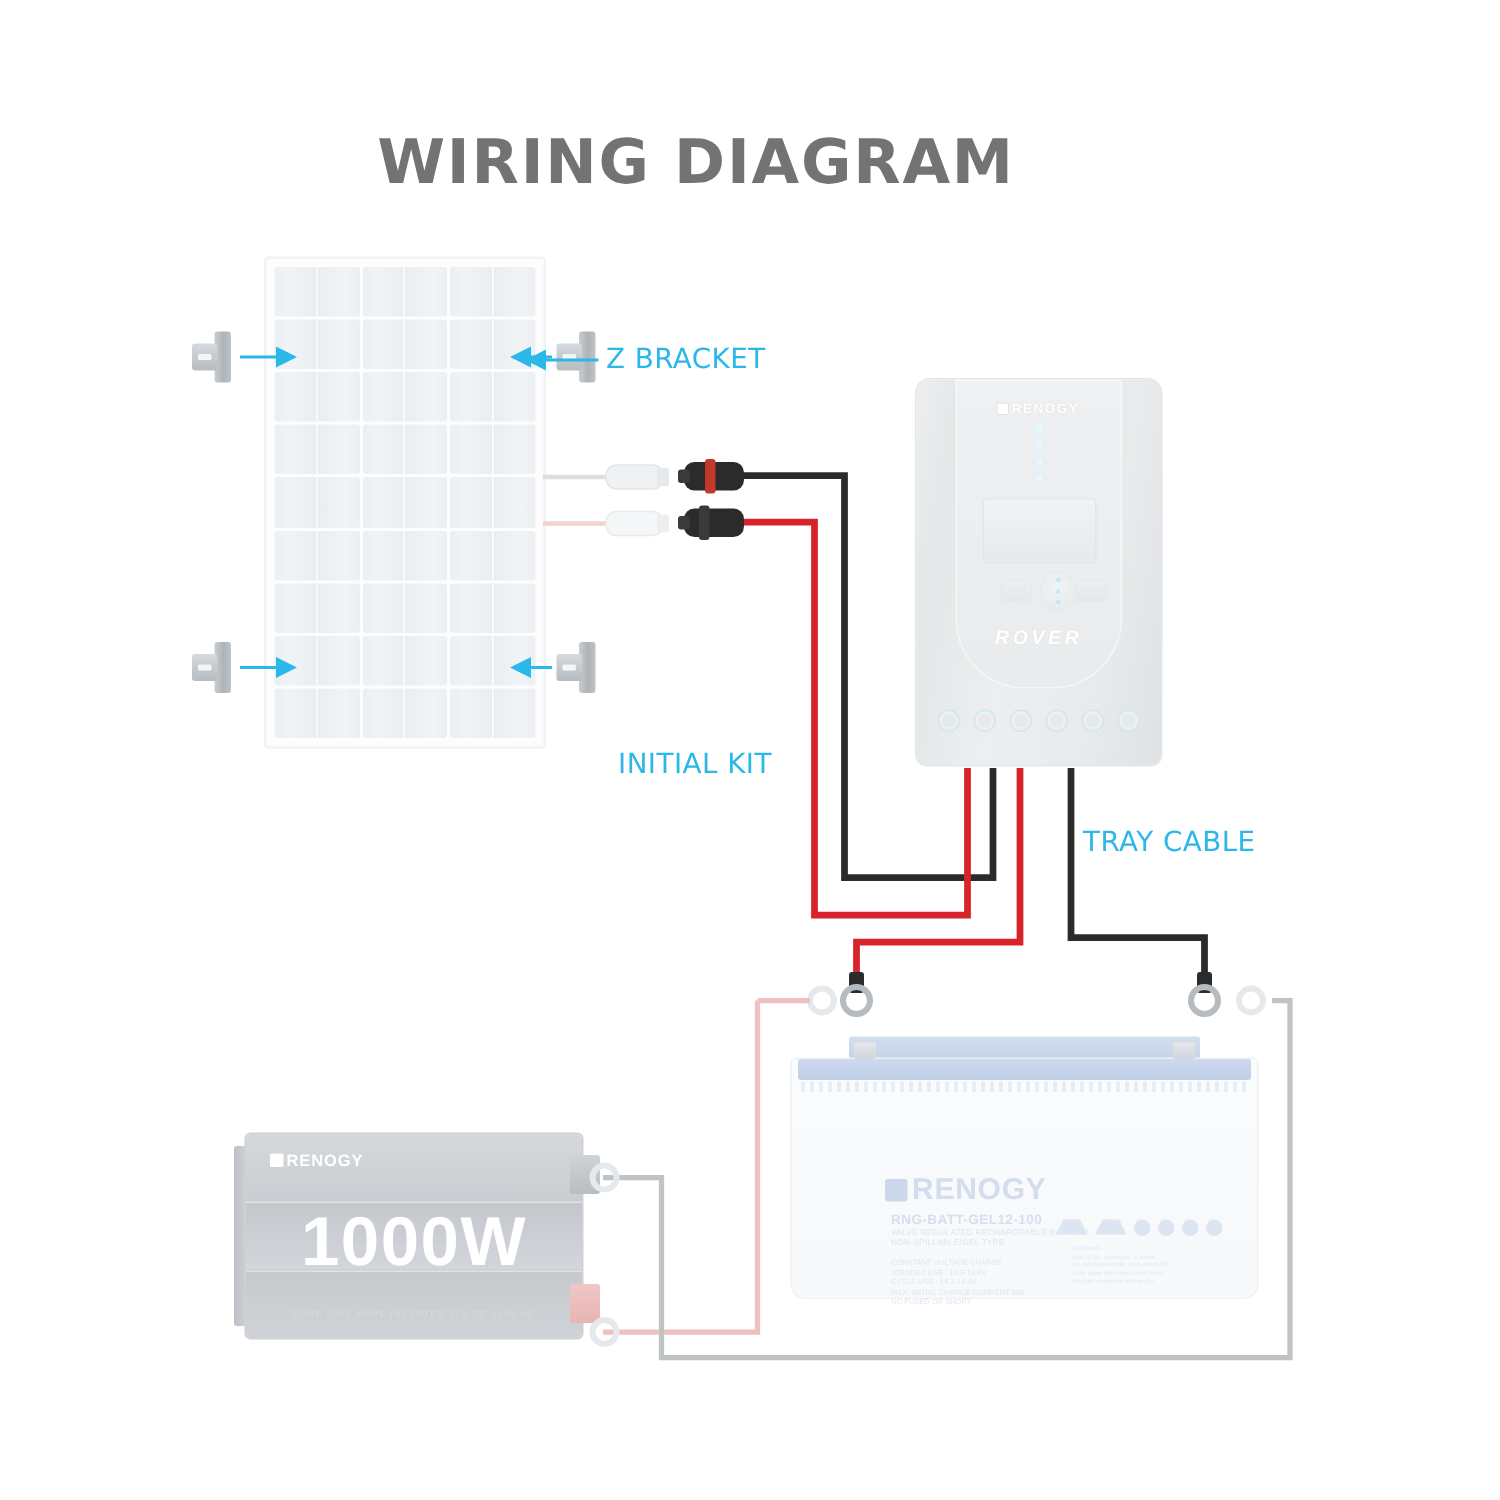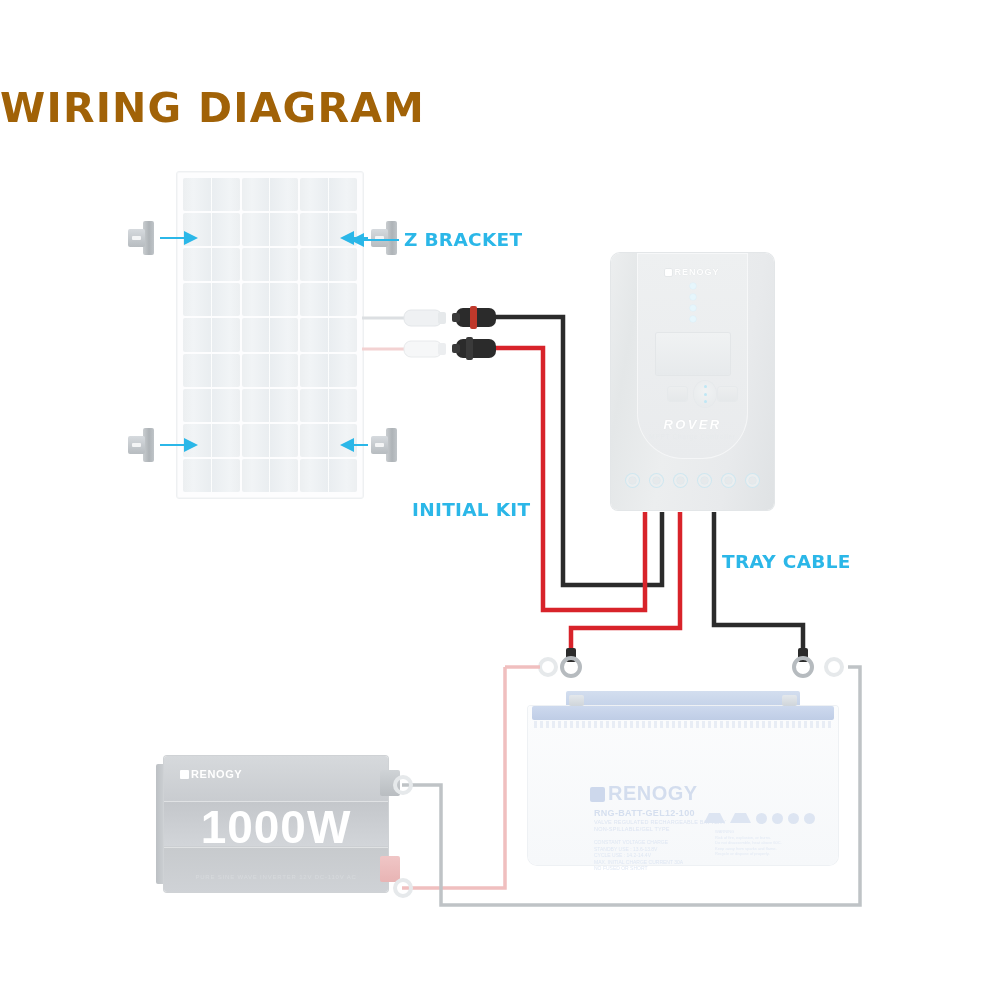--- a/index.html
+++ b/index.html
@@ -21,34 +21,34 @@
     width: 1000px;
     height: 1000px;
   }
 
   
   #title {
     position: absolute;
     left: 0;
     top: 84px;
     width: 928px;
-    text-align: left;
+    text-align: center;
     font-size: 41px;
     font-weight: 700;
     letter-spacing: 1.2px;
-    color: #a16207;
+    color: #737373;
     font-family: "DejaVu Sans", sans-serif;
   }
 
   
   .callout {
     position: absolute;
     color: #2BB7E8;
     font-size: 18.5px;
-    font-weight: 700;
+    font-weight: 400;
     letter-spacing: 0.3px;
     font-family: "DejaVu Sans", sans-serif;
     white-space: nowrap;
   }
   #lbl-zbracket { left: 404px; top: 229px; }
   #lbl-adaptor  { left: 412px; top: 499px; }
   #lbl-tray     { left: 722px; top: 551px; text-align: right; }
 
   
   #art { position: absolute; left: 0; top: 0; }

